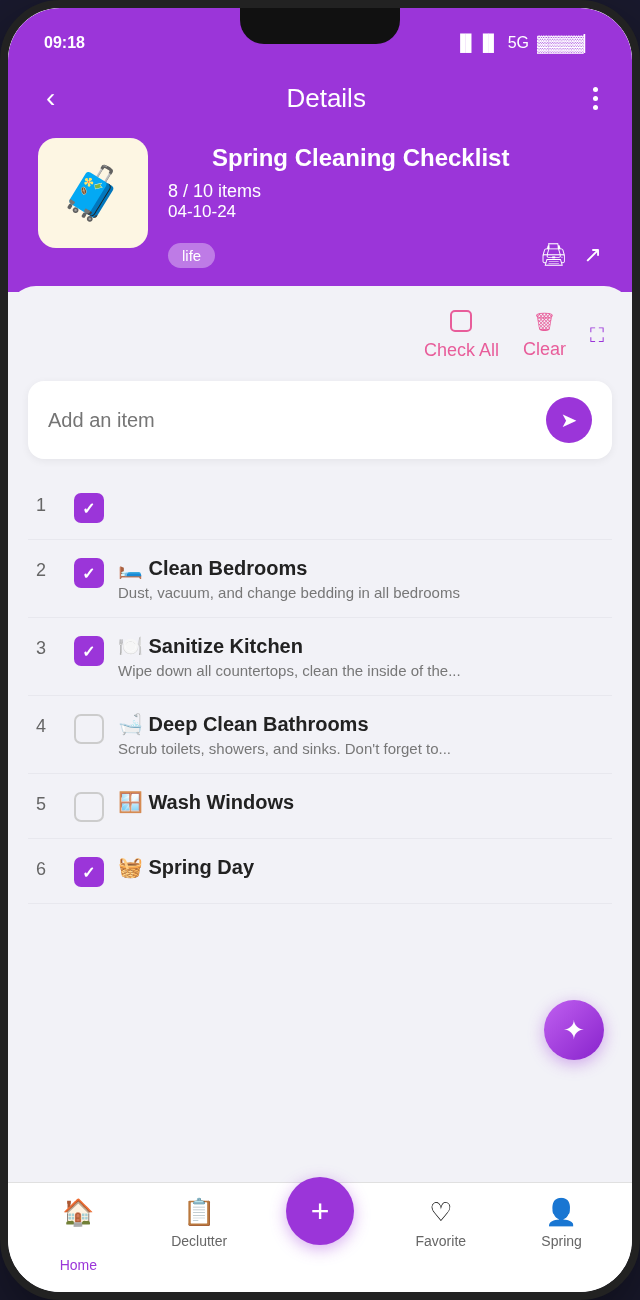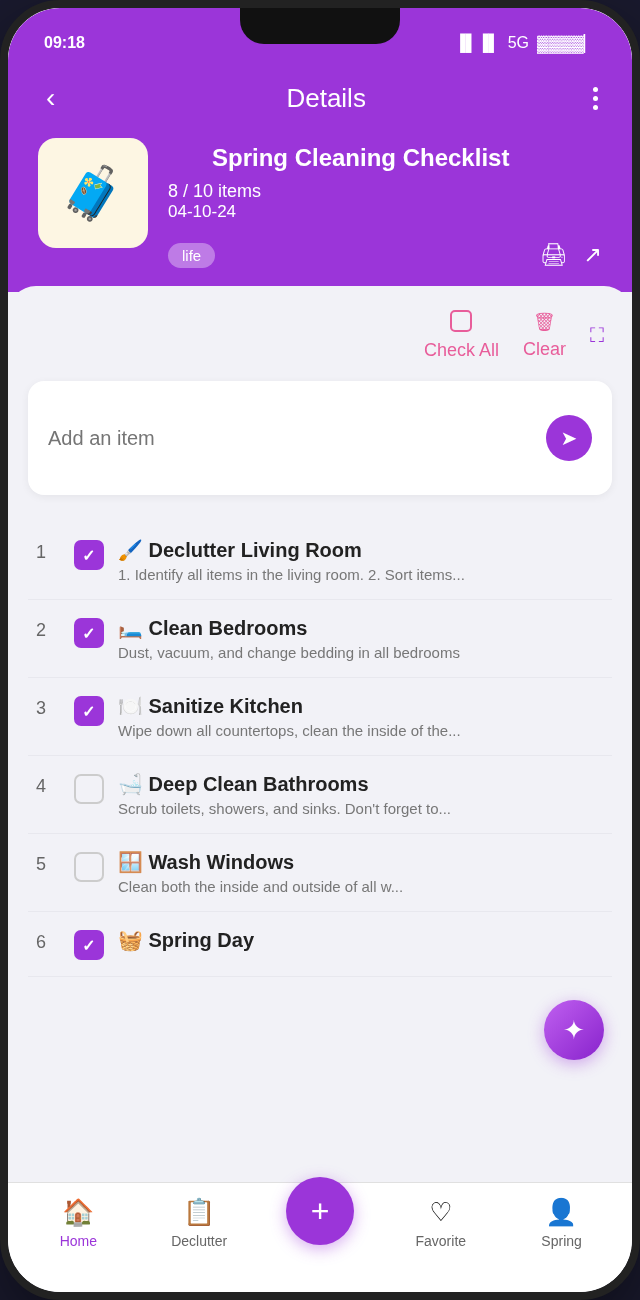--- a/index.html
+++ b/index.html
@@ -204,25 +204,25 @@
       gap: 6px;
     }
     .expand-btn {
       color: #9b35d9;
       font-size: 20px;
     }
     
     .add-item-container {
       background: white;
       border-radius: 16px;
-      padding: 34px 20px;
+      padding: 16px 20px;
       display: flex;
       align-items: center;
       justify-content: space-between;
-      margin-bottom: 27px;
+      margin-bottom: 16px;
       box-shadow: 0 2px 8px rgba(0,0,0,0.06);
     }
     .add-item-input {
       flex: 1;
       border: none;
       outline: none;
       font-size: 20px;
       color: #aaa;
       background: transparent;
     }
@@ -319,20 +319,21 @@
     }
     .nav-icon {
       font-size: 26px;
     }
     .nav-label {
       font-size: 14px;
       color: #666;
     }
     .nav-item.active .nav-label {
       color: #9b35d9;
+      margin-top: 24px;
     }
     .nav-item.active .nav-icon {
       color: #9b35d9;
     }
     .fab-btn {
       width: 68px;
       height: 68px;
       background: #9b35d9;
       border-radius: 50%;
       display: flex;
@@ -436,24 +437,20 @@
           <span class="send-icon">➤</span>
         </div>
       </div>
 
       <div id="items-list">
           <div class="list-item">
     <span class="item-number">1</span>
     <div class="item-checkbox checked">
       <span class="checkmark">✓</span>
     </div>
-    <div class="item-content">
-      <div class="item-title">🖌️ Declutter Living Room</div>
-      <div class="item-desc">1. Identify all items in the living room. 2. Sort items...</div>
-    </div>
   </div>
           <div class="list-item">
     <span class="item-number">2</span>
     <div class="item-checkbox checked">
       <span class="checkmark">✓</span>
     </div>
     <div class="item-content">
       <div class="item-title">🛏️ Clean Bedrooms</div>
       <div class="item-desc">Dust, vacuum, and change bedding in all bedrooms</div>
     </div>
@@ -478,21 +475,20 @@
       <div class="item-desc">Scrub toilets, showers, and sinks. Don't forget to...</div>
     </div>
   </div>
           <div class="list-item">
     <span class="item-number">5</span>
     <div class="item-checkbox unchecked">
       
     </div>
     <div class="item-content">
       <div class="item-title">🪟 Wash Windows</div>
-      <div class="item-desc">Clean both the inside and outside of all w...</div>
     </div>
   </div>
           <div class="list-item">
     <span class="item-number">6</span>
     <div class="item-checkbox checked">
       <span class="checkmark">✓</span>
     </div>
     <div class="item-content">
       <div class="item-title">🧺 Spring Day</div>
     </div>

